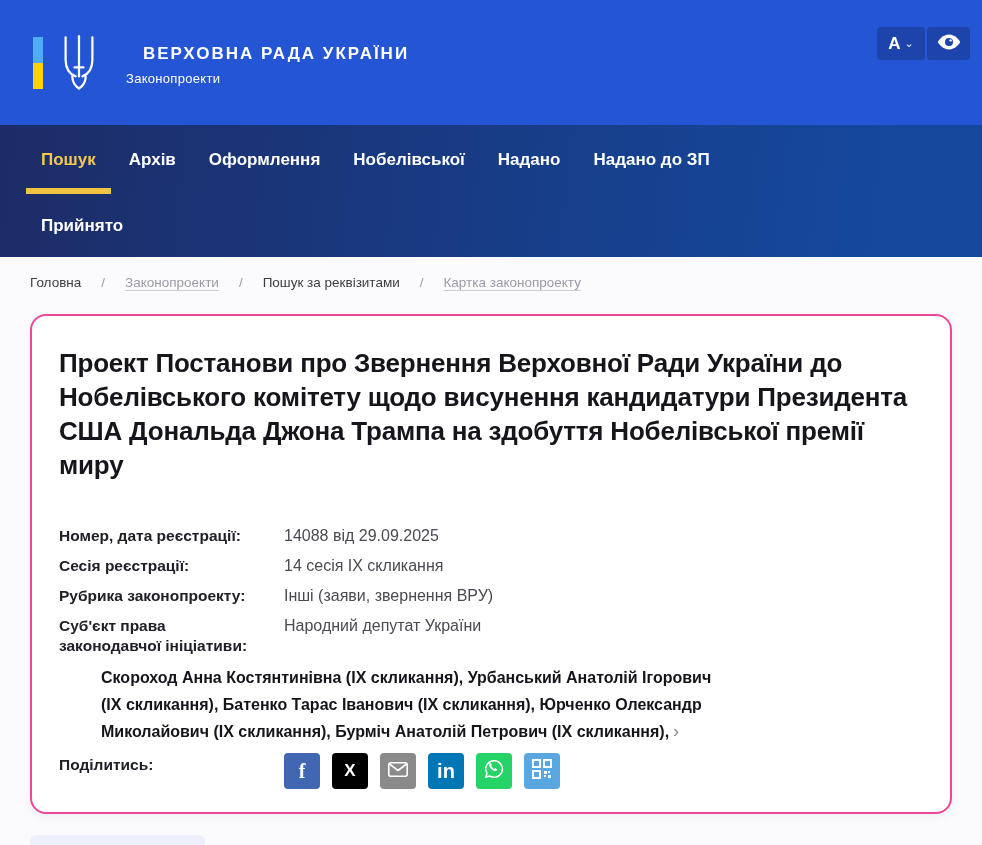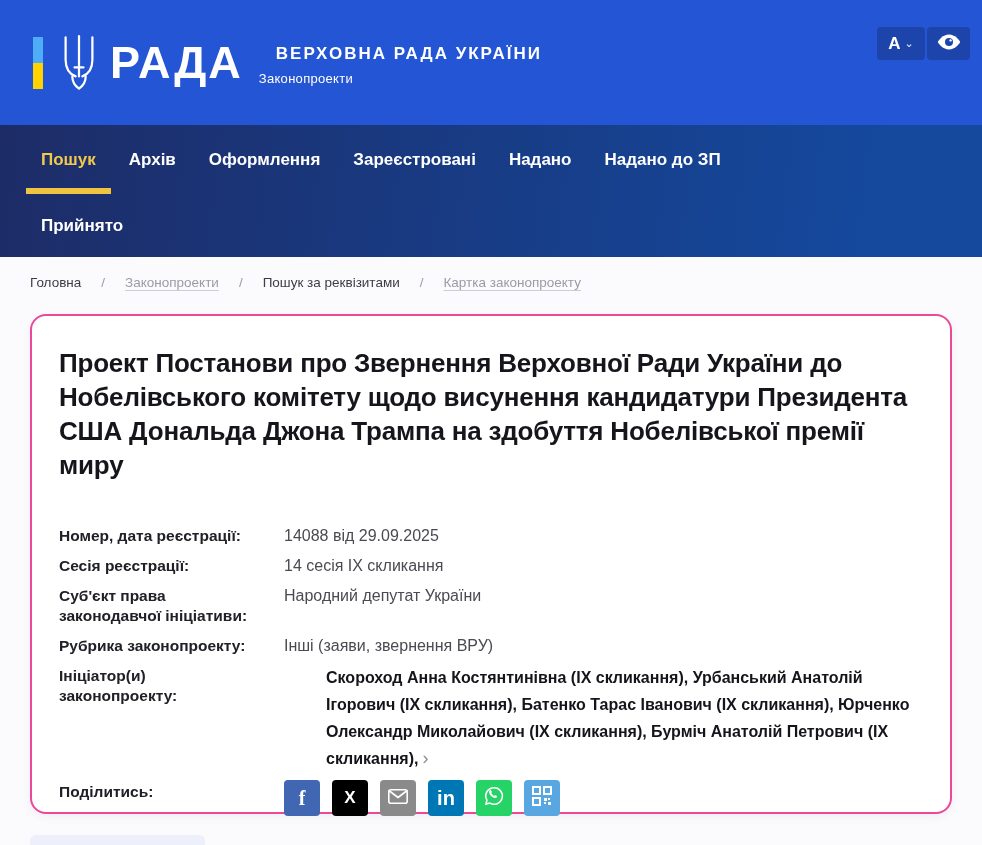--- a/index.html
+++ b/index.html
@@ -140,21 +140,20 @@
     </div>
     <span class="tryzub">
       <svg width="46" height="58" viewBox="0 0 40 52" fill="none" stroke="#ffffff" stroke-width="2" stroke-linecap="round" stroke-linejoin="round">
         <path d="M8 3 v20 c0 8 4 13 9 15"></path>
         <path d="M32 3 v20 c0 8 -4 13 -9 15"></path>
         <path d="M20 2 v36"></path>
         <path d="M14 38 c0 4 2 8 6 11 c4 -3 6 -7 6 -11"></path>
         <path d="M16 30 h8"></path>
       </svg>
     </span>
-    <span class="logo-text">РАДА</span>
     <div class="site-block">
       <div class="site-title">ВЕРХОВНА РАДА УКРАЇНИ</div>
       <div class="site-subtitle">Законопроекти</div>
     </div>
   </div>
   <div class="header-controls">
     <div class="hbtn hbtn-font">
       <span>A</span>
       <span class="caret">⌄</span>
     </div>
@@ -168,21 +167,21 @@
       </span>
     </div>
   </div>
 </div>
 
 <div class="nav">
   <div class="nav-row nav-row-1">
     <div class="nav-item active">Пошук</div>
     <div class="nav-item">Архів</div>
     <div class="nav-item">Оформлення</div>
-    <div class="nav-item">Зареєстровані</div>
+    <div class="nav-item">Нобелівської</div>
     <div class="nav-item">Надано</div>
     <div class="nav-item">Надано до ЗП</div>
   </div>
   <div class="nav-row nav-row-2">
     <div class="nav-item">Прийнято</div>
   </div>
 </div>
 
 <div class="breadcrumb">
   <span class="bc-item bc-dark">Головна</span>
@@ -199,29 +198,28 @@
 
   <div class="detail-row">
     <div class="detail-label">Номер, дата реєстрації:</div>
     <div class="detail-value">14088 від 29.09.2025</div>
   </div>
   <div class="detail-row">
     <div class="detail-label">Сесія реєстрації:</div>
     <div class="detail-value">14 сесія ІХ скликання</div>
   </div>
   <div class="detail-row">
+    <div class="detail-label">Рубрика законопроекту:</div>
+    <div class="detail-value">Інші (заяви, звернення ВРУ)</div>
+  </div>
+  <div class="detail-row">
     <div class="detail-label">Суб'єкт права законодавчої ініціативи:</div>
     <div class="detail-value">Народний депутат України</div>
   </div>
   <div class="detail-row">
-    <div class="detail-label">Рубрика законопроекту:</div>
-    <div class="detail-value">Інші (заяви, звернення ВРУ)</div>
-  </div>
-  <div class="detail-row">
-    <div class="detail-label">Ініціатор(и) законопроекту:</div>
     <div class="detail-value initiators-value"><span>Скороход Анна Костянтинівна (ІХ скликання), Урбанський Анатолій Ігорович (ІХ скликання), Батенко Тарас Іванович (ІХ скликання), Юрченко Олександр Миколайович (ІХ скликання), Бурміч Анатолій Петрович (ІХ скликання),</span><span class="more-chevron">›</span></div>
   </div>
 
   <div class="detail-row share-row">
     <div class="detail-label">Поділитись:</div>
     <div class="share-buttons">
       <div class="share-btn share-facebook">
         <span>f</span>
       </div>
       <div class="share-btn share-x">

